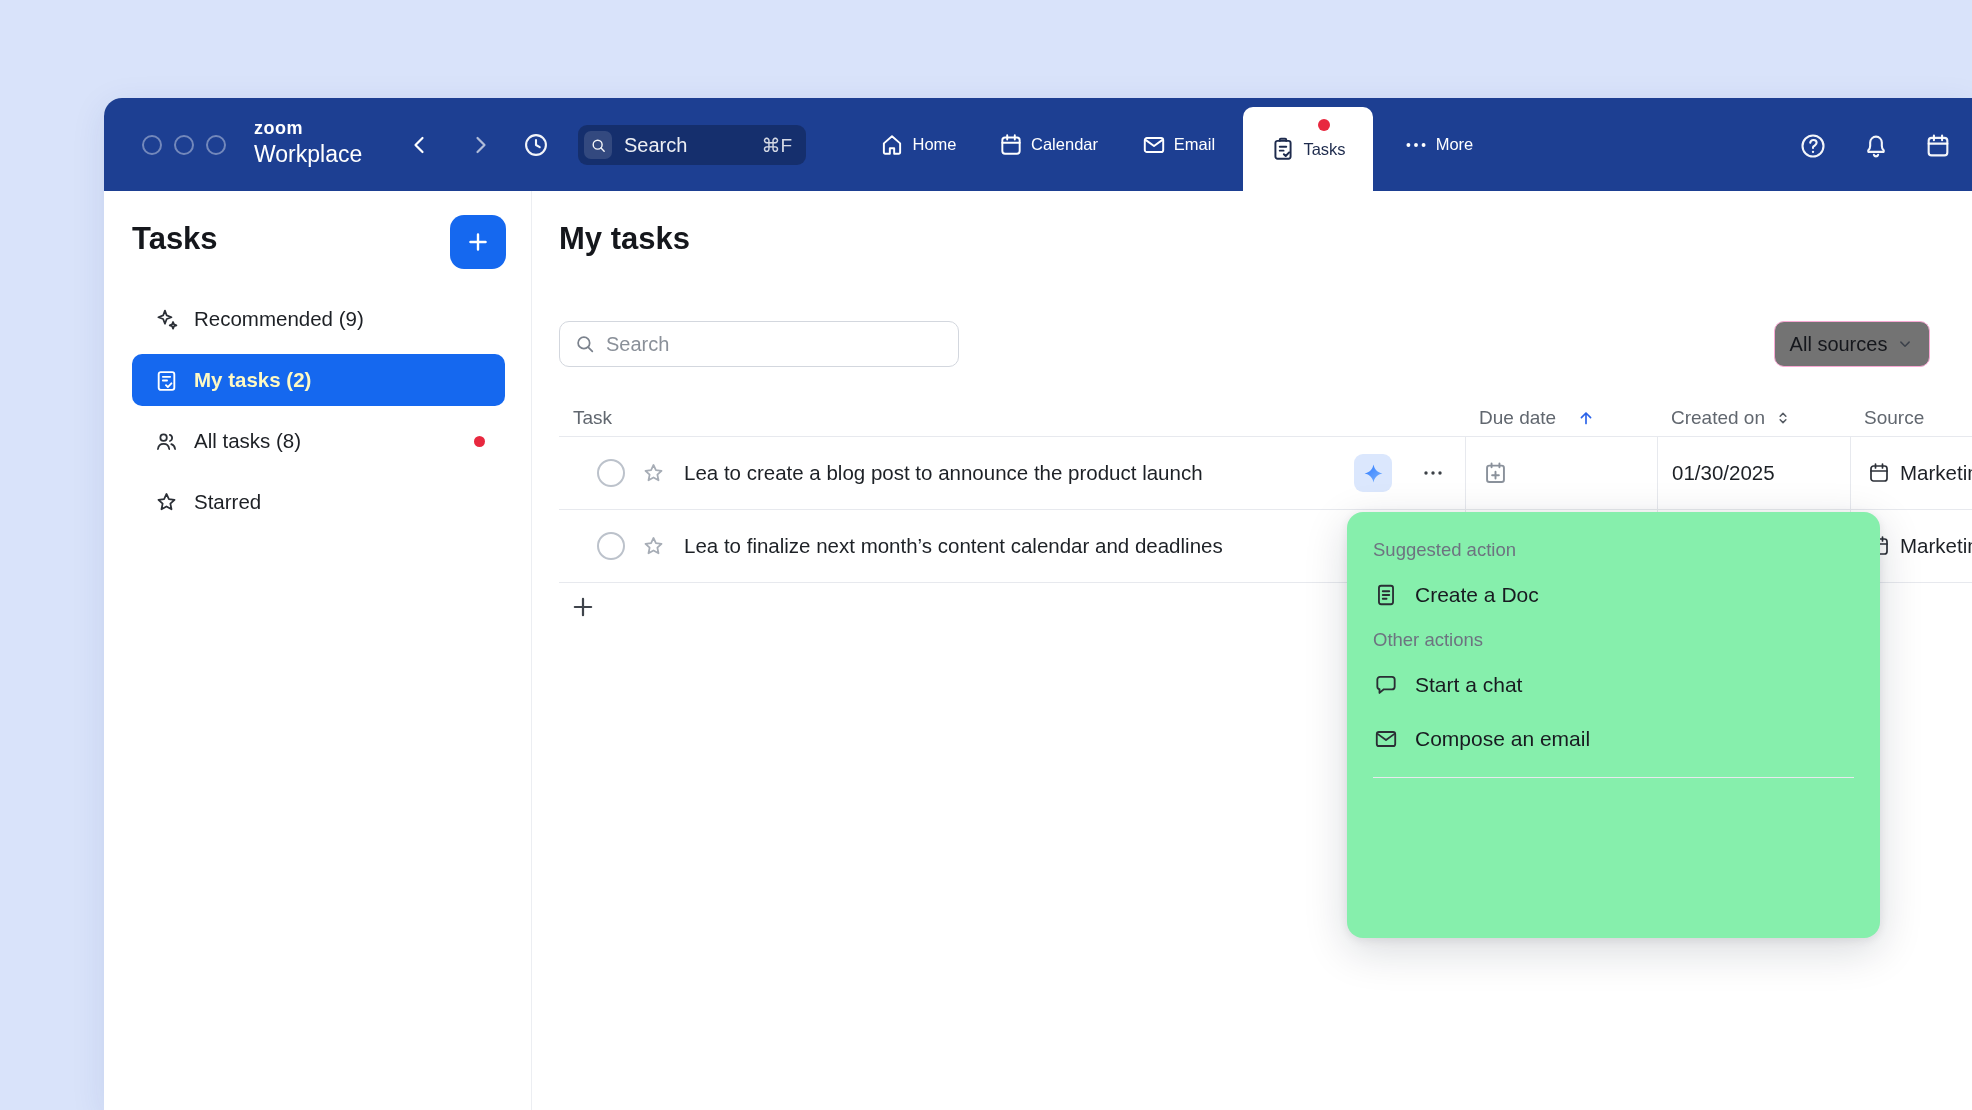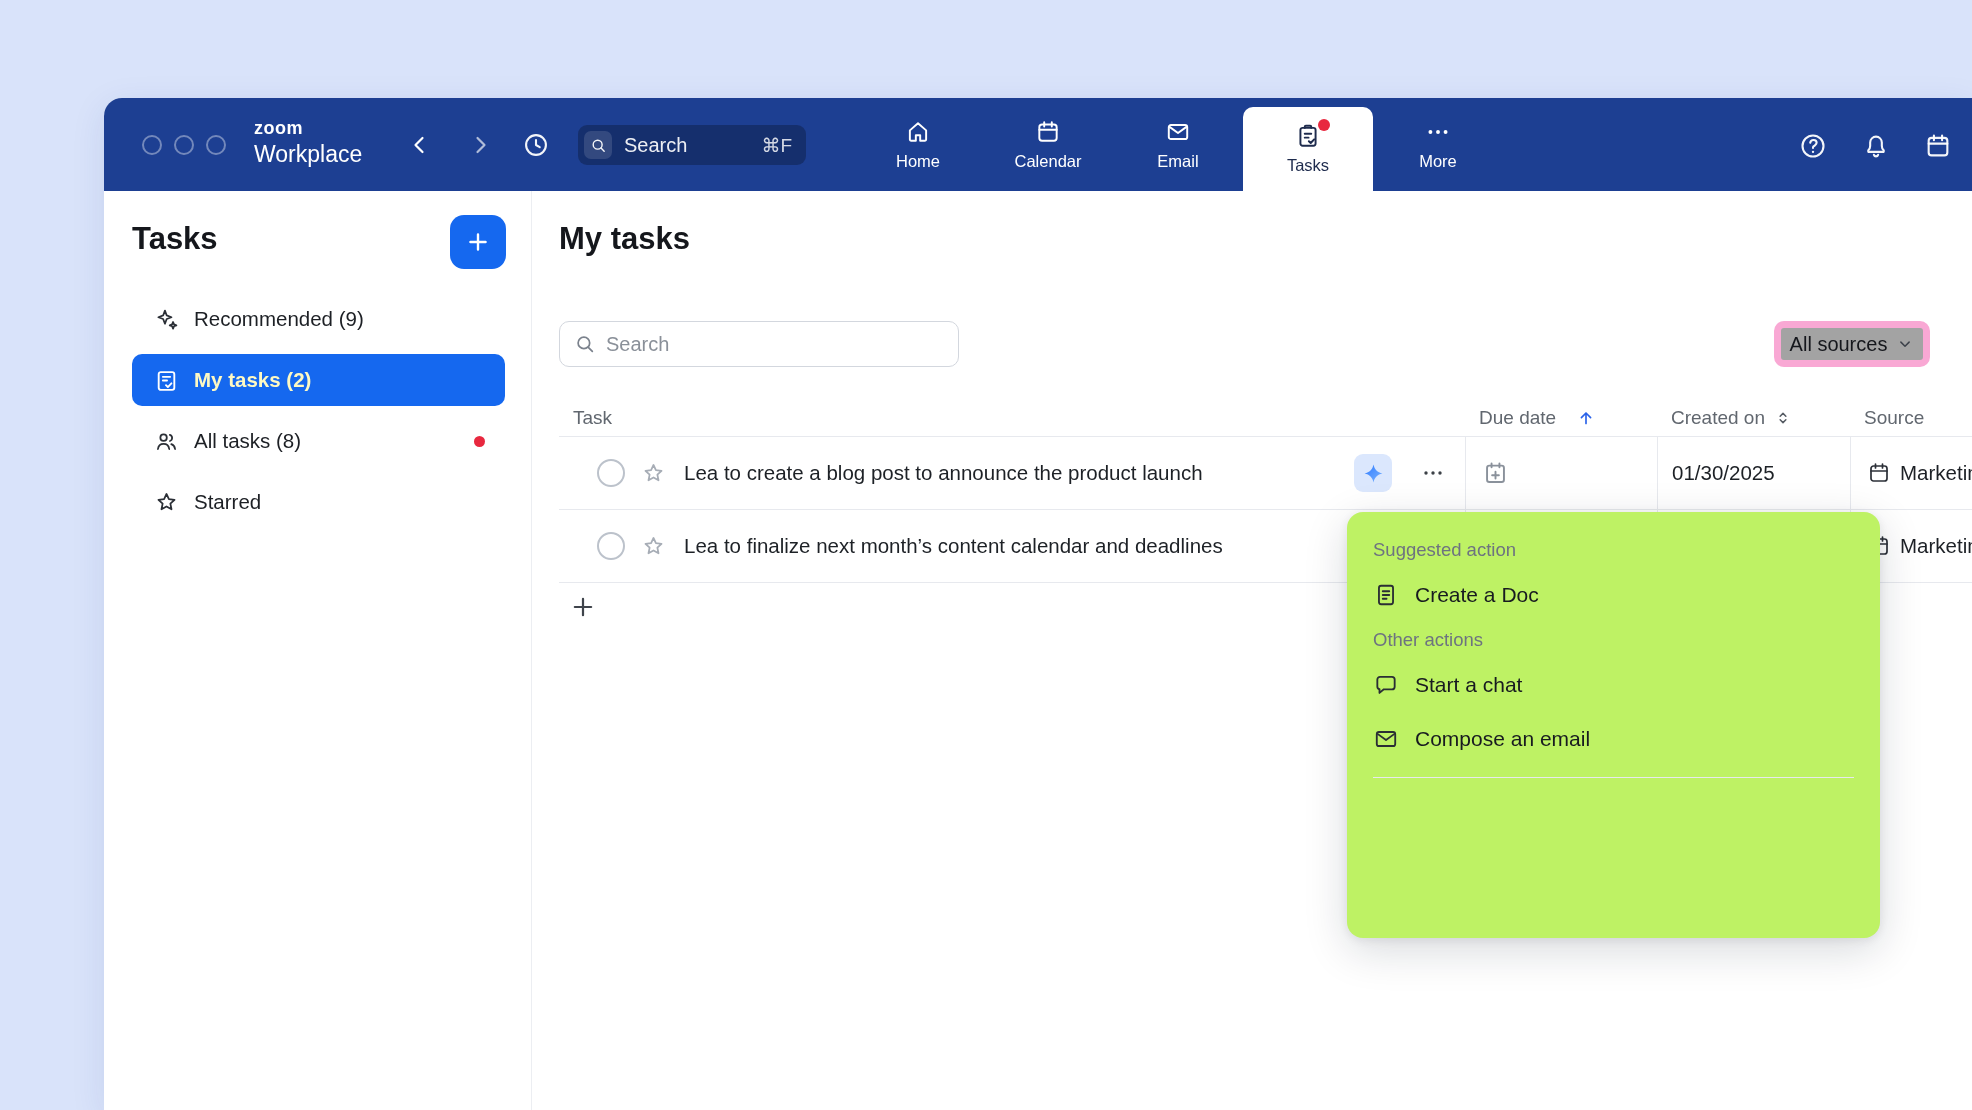--- a/index.html
+++ b/index.html
@@ -42,21 +42,21 @@
   .ts-iconbox{
     width:28px; height:28px; margin-left:6px; border-radius:7px;
     background:rgba(255,255,255,.13); display:flex; align-items:center; justify-content:center;
     color:rgba(255,255,255,.95);
   }
   .ts-text{ margin-left:12px; font-size:20px; color:rgba(255,255,255,.92); }
   .ts-short{ margin-left:auto; margin-right:14px; font-size:19px; color:rgba(255,255,255,.82); }
 
   .topnav{ position:absolute; left:749px; top:0; height:93px; display:flex; align-items:flex-start; }
   .nav-item{
-    width:130px; height:93px; display:flex; flex-direction:column; align-items:center;
+    width:130px; height:93px; display:flex; flex-direction:row; align-items:center;
     justify-content:center; gap:7px; position:relative; color:#fff; cursor:pointer;
   }
   .nav-item .nav-ic{ width:26px; height:26px; }
   .nav-label{ font-size:16.5px; }
   .nav-item.active{
     height:84px; margin-top:9px; background:#fff; border-radius:10px 10px 0 0; color:#1e2b4d;
   }
   .nav-badge{
     position:absolute; top:21px; left:calc(50% + 8px); width:12px; height:12px;
     border-radius:50%; background:#e8283f;
@@ -95,21 +95,21 @@
   .search-wrap{ position:absolute; left:26px; top:130px; width:400px; height:46px; }
   .search-wrap .mag{ position:absolute; left:15px; top:12px; width:22px; height:22px; color:#7b828d; }
   .search-wrap input{
     width:100%; height:100%; border:1px solid #d3d7de; border-radius:10px; outline:none;
     padding:0 14px 0 46px; font-size:20px; color:#15171c; font-family:inherit;
   }
   .search-wrap input::placeholder{ color:#8a9099; }
 
   .sources-btn{
     position:absolute; left:1241px; top:130px; width:156px; height:46px;
-    border:7px solid #f9a8d4; border-radius:10px; background:#a3a3a3;
+    border:1px solid #f9a8d4; border-radius:10px; background:#737373;
     display:flex; align-items:center; justify-content:center; gap:9px;
     font-size:20px; color:#15171c; cursor:pointer;
   }
   .sources-btn .chev{ width:18px; height:18px; color:#3c414a; }
 
   .table{ position:absolute; left:26px; right:0; top:208px; }
   .thead{ height:38px; display:flex; align-items:center; color:#61676f; font-size:19px; border-bottom:1px solid #e7e9ee; }
   .th{ display:flex; align-items:center; gap:9px; padding-left:14px; }
   .th-task{ width:906px; }
   .th-due{ width:192px;gap:20px; }
@@ -140,21 +140,21 @@
     flex:1; border-left:1px solid #e7e9ee; display:flex; align-items:center;
     padding-left:16px; gap:9px; overflow:hidden; white-space:nowrap;
   }
   .src-ic{ width:24px; height:24px; color:#2c3038; flex:none; }
 
   .add-task{ position:absolute; left:36px; top:402px; width:28px; height:28px; color:#3f444b; cursor:pointer; }
 
   
   .menu{
     position:absolute; left:814px; top:321px; width:533px; height:426px;
-    background:#bef264; border-radius:16px; padding:20px 26px; z-index:50;
+    background:#86efac; border-radius:16px; padding:20px 26px; z-index:50;
     box-shadow:0 12px 44px rgba(15,23,42,.16), 0 2px 10px rgba(15,23,42,.08);
   }
   .menu-label{ height:36px; display:flex; align-items:center; font-size:18.5px; color:#6d7380; }
   .menu-item{ height:54px; display:flex; align-items:center; gap:16px; font-size:21px; color:#181b20; border-radius:8px; cursor:pointer; }
   .menu-item .mi-ic{ width:26px; height:26px; color:#2a2e34; }
   .menu-divider{ height:1px; background:#e7e9ee; margin:11px 0 12px; }
 </style>
 </head>
 <body>
 

